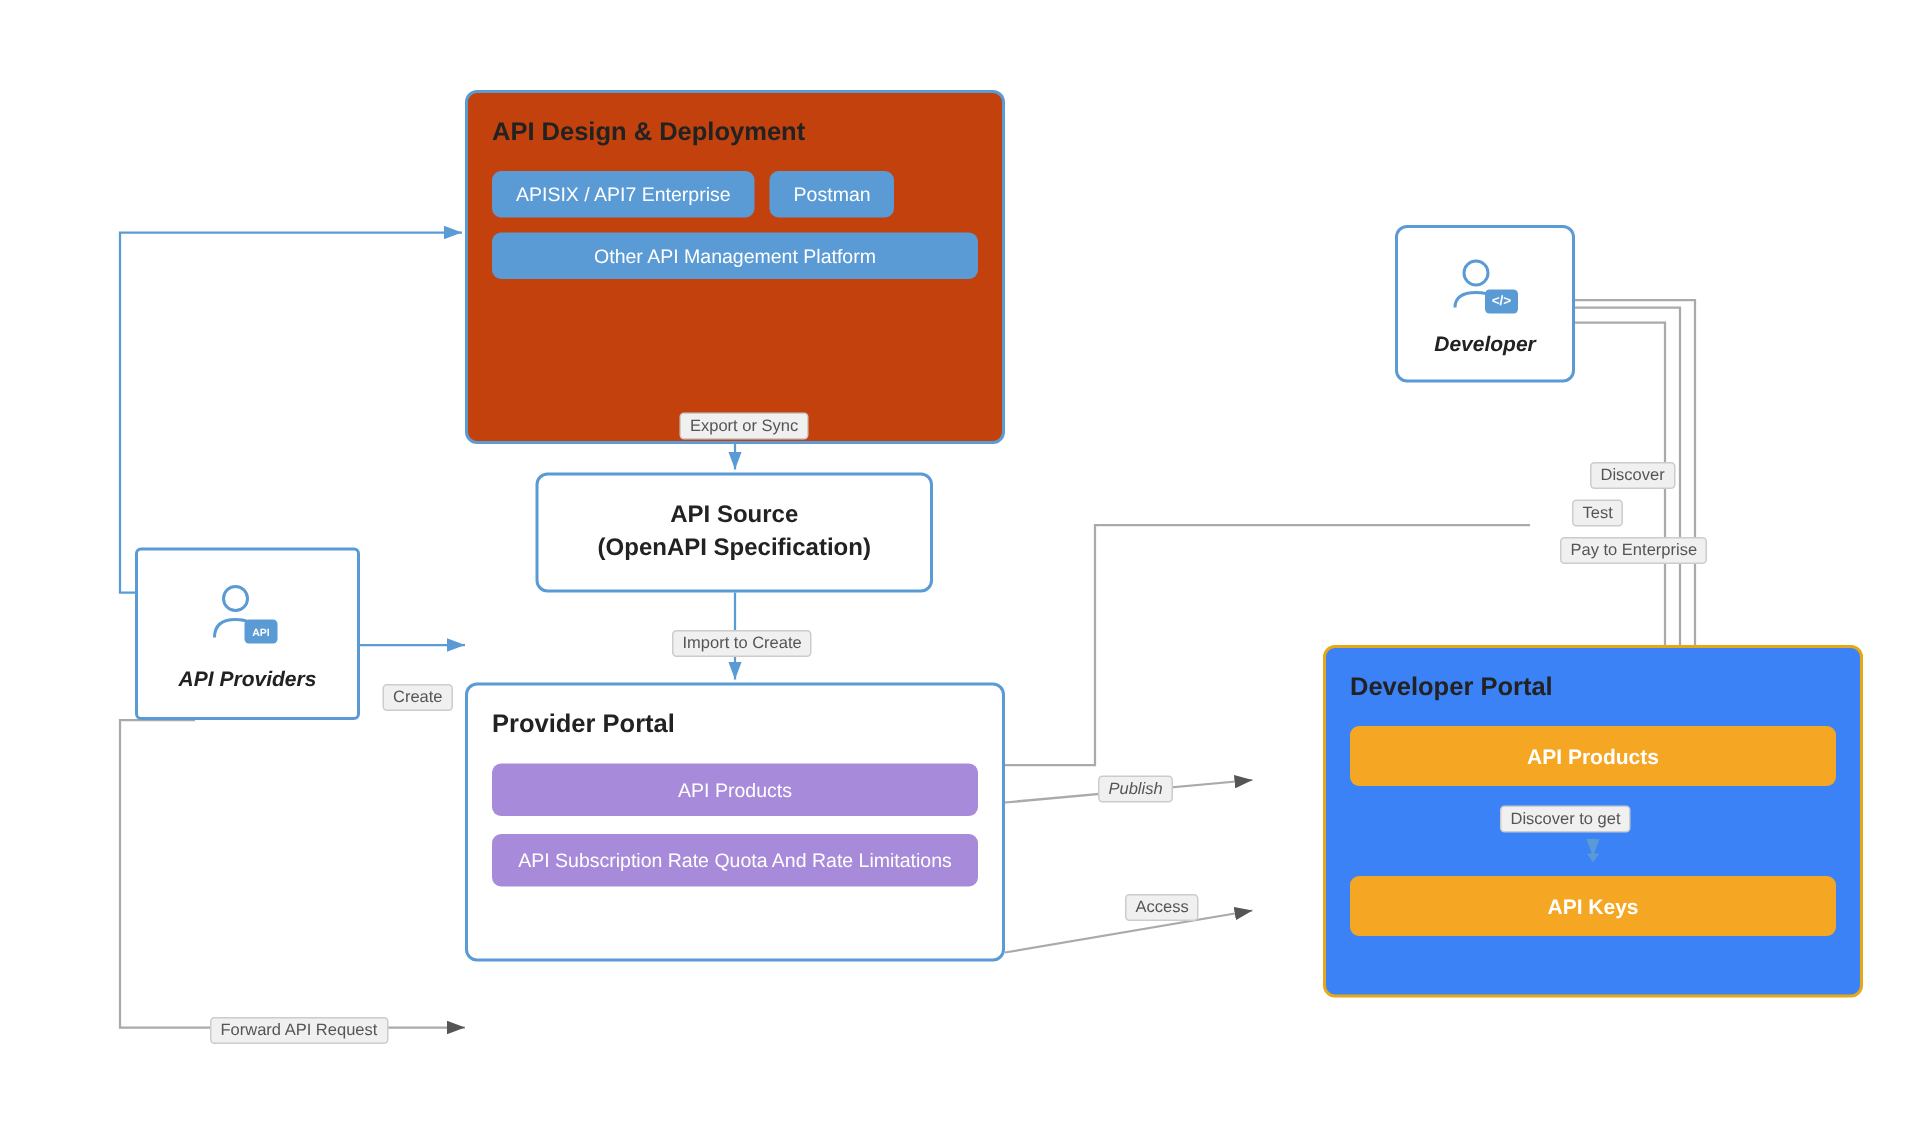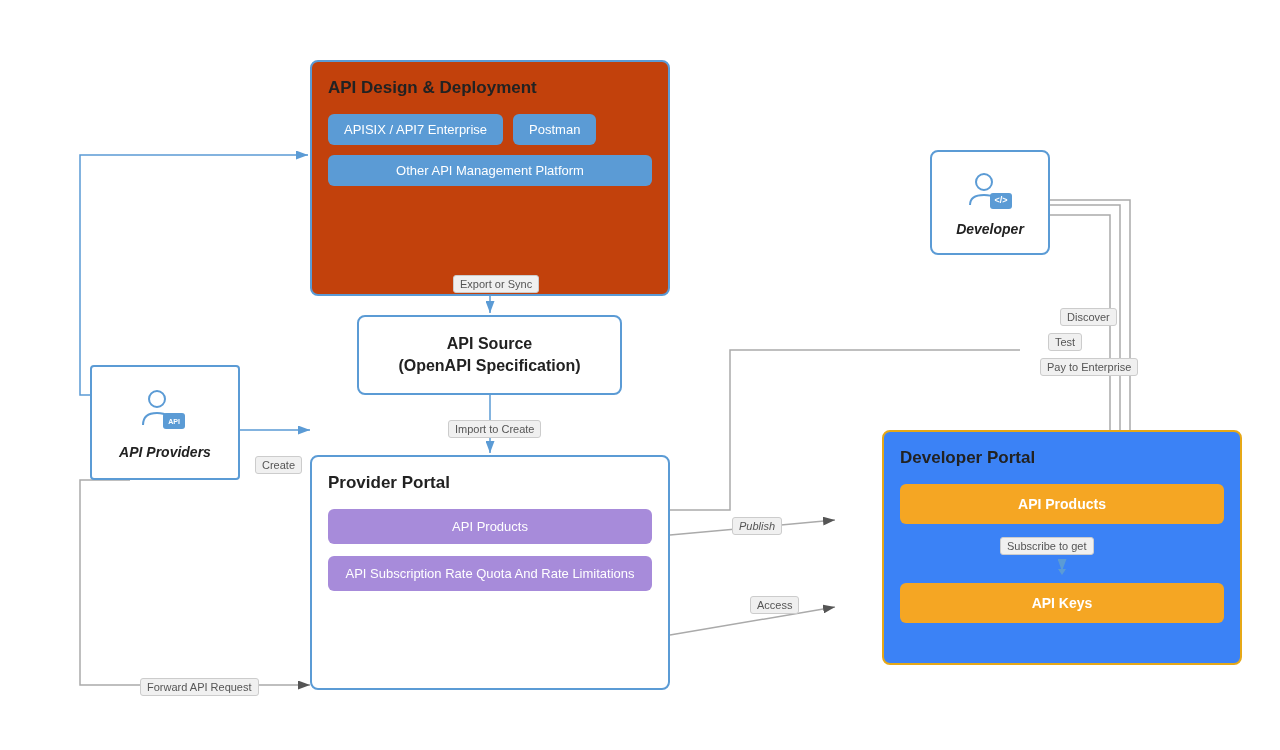--- a/index.html
+++ b/index.html
@@ -81,21 +81,21 @@
     }
     .api-source-box .box-title {
       font-size: 16px;
       font-weight: 600;
       color: #222;
       line-height: 1.4;
     }
     
     .provider-portal-box {
       left: 310px; top: 455px;
-      width: 360px; height: 235px;
+      width: 360px; height: 186px;
       border: 2px solid #5b9bd5;
       background: #fff;
       padding: 16px;
     }
     .provider-portal-box .box-title {
       font-size: 17px;
       font-weight: 600;
       color: #222;
       margin-bottom: 16px;
     }
@@ -278,21 +278,21 @@
       <rect x="28" y="24" width="22" height="16" rx="3" fill="#5b9bd5"></rect>
       <text x="39" y="34" text-anchor="middle" font-size="9" fill="white" font-weight="bold">&lt;/&gt;</text>
     </svg>
     <div class="actor-label">Developer</div>
   </div>
 
   <div class="box developer-portal-box">
     <div class="box-title">Developer Portal</div>
     <button class="btn-orange" style="margin-bottom:12px;">API Products</button>
     
-    <div class="arrow-label" style="position:relative;left:auto;top:auto;display:inline-block;margin-bottom:4px;margin-left:100px;">Subscribe to get</div>
+    <div class="arrow-label" style="position:relative;left:auto;top:auto;display:inline-block;margin-bottom:4px;margin-left:100px;">Discover to get</div>
     
     <div style="text-align:center;margin-bottom:4px;">
       <svg width="12" height="16">
         <line x1="6" y1="0" x2="6" y2="12" stroke="#5b9bd5" stroke-width="1.5" marker-end="url(#arrowhead)"></line>
         <polygon points="2,10 6,16 10,10" fill="#5b9bd5"></polygon>
       </svg>
     </div>
     <button class="btn-orange">API Keys</button>
   </div>
 

